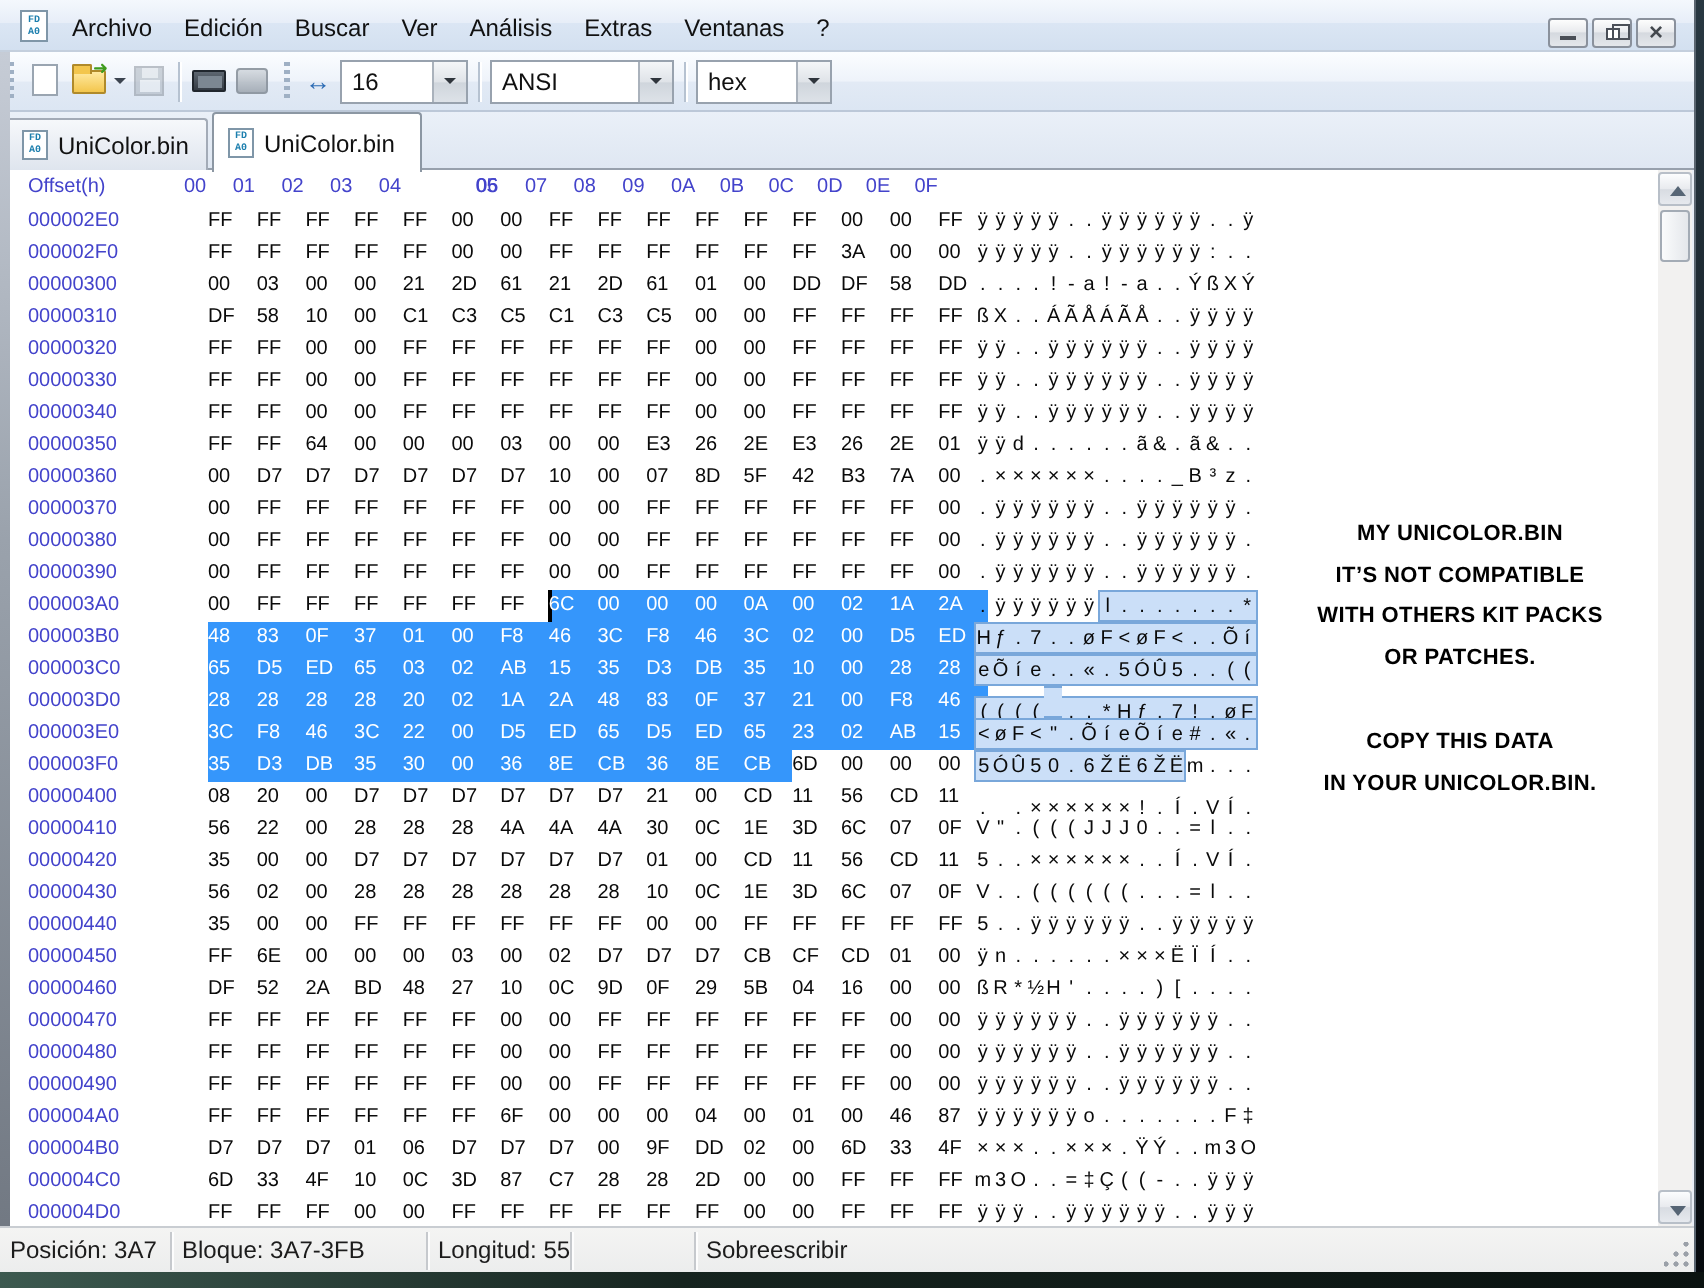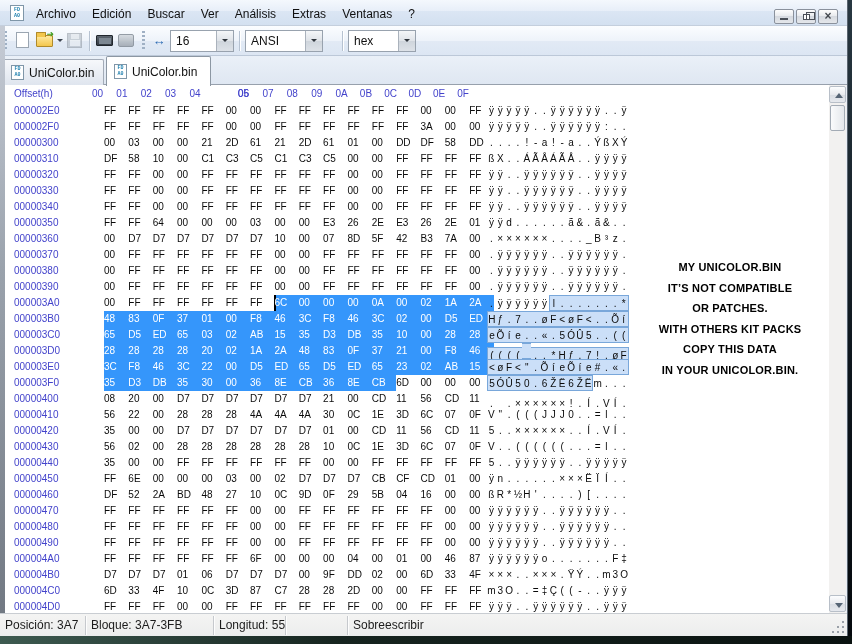--- a/index.html
+++ b/index.html
@@ -81,21 +81,21 @@
   .vscroll { position:absolute; right:0; top:0; width:17px; height:528px; background:#f2f1f0; }
   .sbtn { position:absolute; left:0; width:17px; height:17px; background:linear-gradient(#fcfdfe,#e8eaee 50%,#d8dce2 52%,#e6e9ee); border:1px solid #b8bfc8; border-radius:2px; }
   .sbtn.up { top:1px; } .sbtn.down { bottom:1px; }
   .tri-up { position:absolute; left:4.5px; top:6px; border:4px solid transparent; border-bottom:5px solid #566575; border-top:none; }
   .tri-down { position:absolute; left:4.5px; top:7px; border:4px solid transparent; border-top:5px solid #566575; border-bottom:none; }
   .sthumb { position:absolute; left:1px; top:20px; width:15px; height:26px; background:linear-gradient(90deg,#fafbfc,#e4e7eb); border:1px solid #a3abb5; border-radius:2px; }
 
   
   .annotation { position:absolute; left:608px; top:257px; width:244px; text-align:center; z-index:5;
     font-size:11px; line-height:20.5px; font-weight:bold; color:#000; letter-spacing:.2px; }
-  .annotation .gap { }
+  .annotation .gap { margin-top:22px; }
 
   
   .statusbar { position:absolute; left:0; top:613px; width:847px; height:23px;
     background:linear-gradient(#f4f4f3,#eceded); border-top:1px solid #c9cdd2; font-size:12px; color:#1c1c1c; }
   .sp { position:absolute; top:4px; }
   .ssep { position:absolute; top:2px; width:1px; height:19px; background:#c6c9cd; box-shadow:1px 0 0 #fdfdfd; }
   .grip { position:absolute; right:2px; bottom:2px; width:13px; height:13px;
     background:
       radial-gradient(circle at 11px 11px,#9aa0a8 1.2px,transparent 1.4px),
       radial-gradient(circle at 11px 6px,#9aa0a8 1.2px,transparent 1.4px),
@@ -158,21 +158,21 @@
       </div>
     <div class="gripper" style="left:142px"></div>
     <div class="tbtn" style="left:148px">
         <div class="icon-width">↔</div>
       </div>
     <div class="combo" style="left:170px; width:64px">
       <span class="val">16</span>
       <div class="btn"></div>
     </div>
     <div class="tsep" style="left:239px"></div>
-    <div class="combo" style="left:245px; width:78px">
+    <div class="combo" style="left:245px; width:92px">
       <span class="val">ANSI</span>
       <div class="btn"></div>
     </div>
     <div class="tsep" style="left:342px"></div>
     <div class="combo" style="left:348px; width:68px">
       <span class="val">hex</span>
       <div class="btn"></div>
     </div>
   </div>
 
@@ -390,19 +390,19 @@
     <div class="ssep" style="left:285px"></div>
     <div class="ssep" style="left:347px"></div>
     <span class="sp" style="left:353px">Sobreescribir</span>
     <div class="grip"></div>
   </div>
 </div>
 
 <div class="annotation" id="annot">
     <div>MY UNICOLOR.BIN</div>
     <div>IT’S NOT COMPATIBLE</div>
+    <div>WITH OTHERS KIT PACKS</div>
     <div>OR PATCHES.</div>
-    <div>WITH OTHERS KIT PACKS</div>
     <div class="gap">COPY THIS DATA</div>
     <div>IN YOUR UNICOLOR.BIN.</div>
   </div>
 
 <div class="bottom-frame"></div>
 
 </body></html>

